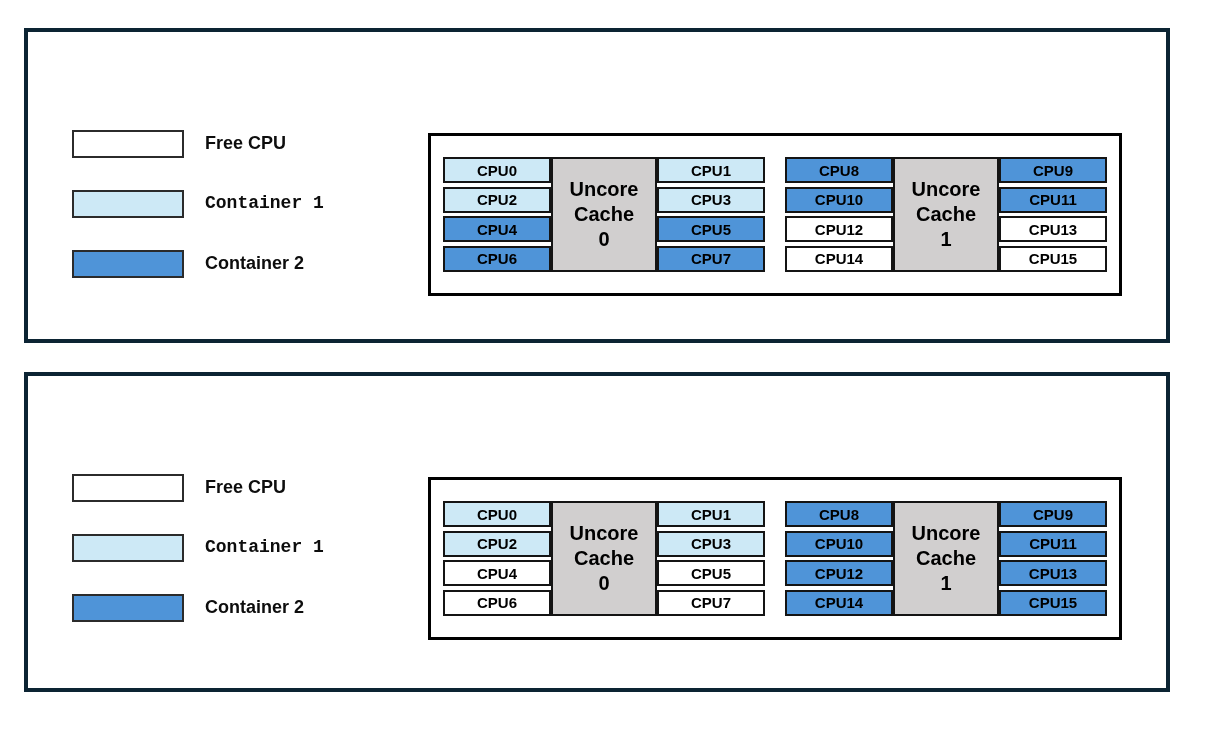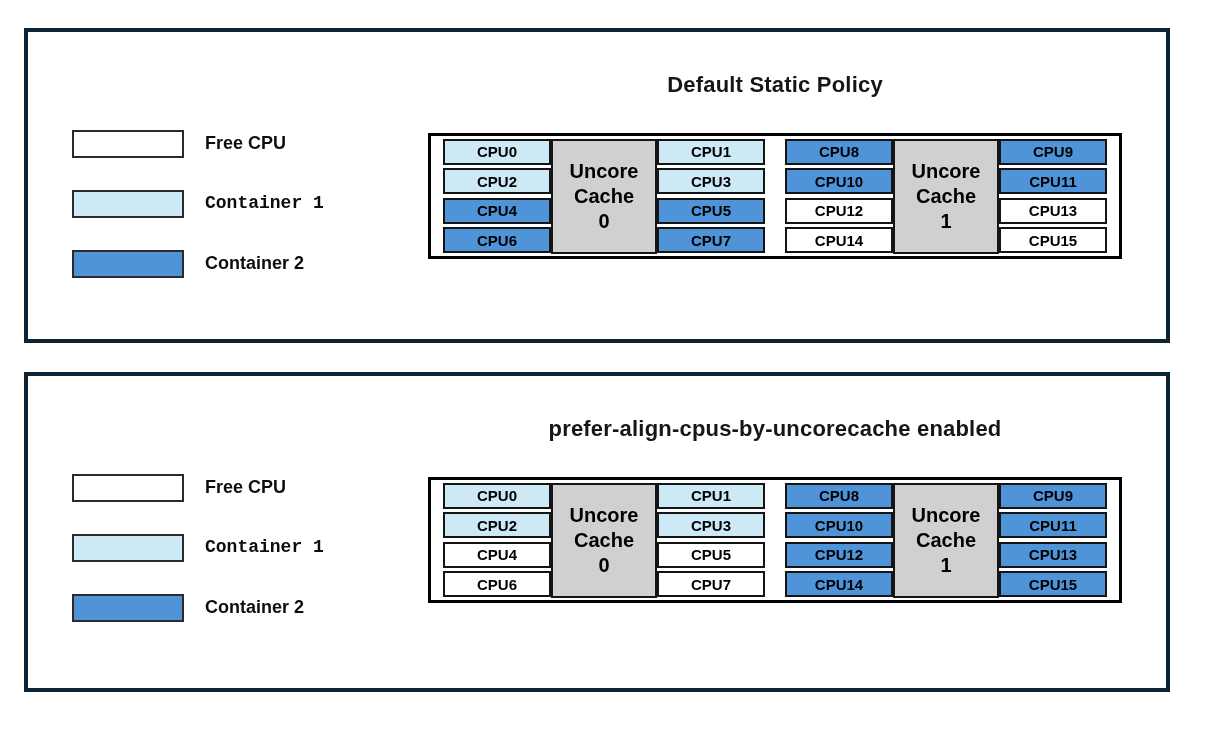--- a/index.html
+++ b/index.html
@@ -25,21 +25,21 @@
   .legend-row.r2{top:120px;}
   .legend-swatch{
     position:absolute;left:0;top:0;width:112px;height:28px;
     border:2px solid #2b2b2b;box-sizing:border-box;background:#fff;
   }
   .legend-label{
     position:absolute;left:133px;top:3px;
     font-size:18px;font-weight:bold;color:#0d0d0d;white-space:nowrap;
   }
   .diagram{
-    position:absolute;left:400px;top:101px;width:694px;height:126px;
+    position:absolute;left:400px;top:101px;width:694px;height:163px;
     border:3px solid #000;box-sizing:border-box;background:#fff;
     display:flex;align-items:center;justify-content:space-between;
     padding:4px 12px;
   }
   .cache-group{
     width:322px;height:115px;display:flex;flex-direction:row;align-items:stretch;
   }
   .cpu-col{
     width:108px;display:flex;flex-direction:column;justify-content:space-between;
   }
@@ -52,21 +52,20 @@
     width:106px;border:2px solid #141414;box-sizing:border-box;
     display:flex;align-items:center;justify-content:center;text-align:center;
     font-size:20px;font-weight:bold;color:#000;line-height:1.25;
     white-space:pre-line;
   }
 </style>
 </head>
 <body>
 
 <div class="panel" id="panel-0" style="border-color: rgb(12, 36, 51);">
-  <div class="panel-title">Default Static Policy</div>
 
   <div class="legend">
     <div class="legend-row r0">
       <div class="legend-swatch" style="background-color: rgb(255, 255, 255);"></div>
       <div class="legend-label">Free CPU</div>
     </div>
     <div class="legend-row r1">
       <div class="legend-swatch" style="background-color: rgb(205, 233, 246);"></div>
       <div class="legend-label">Container 1</div>
     </div>
@@ -108,21 +107,20 @@
         <div class="cpu-cell" style="background-color: rgb(79, 148, 216);">CPU9</div>
         <div class="cpu-cell" style="background-color: rgb(79, 148, 216);">CPU11</div>
         <div class="cpu-cell" style="background-color: rgb(255, 255, 255);">CPU13</div>
         <div class="cpu-cell" style="background-color: rgb(255, 255, 255);">CPU15</div>
       </div>
     </div>
   </div>
 </div>
 
 <div class="panel" id="panel-1" style="border-color: rgb(12, 36, 51);">
-  <div class="panel-title">prefer-align-cpus-by-uncorecache enabled</div>
 
   <div class="legend">
     <div class="legend-row r0">
       <div class="legend-swatch" style="background-color: rgb(255, 255, 255);"></div>
       <div class="legend-label">Free CPU</div>
     </div>
     <div class="legend-row r1">
       <div class="legend-swatch" style="background-color: rgb(205, 233, 246);"></div>
       <div class="legend-label">Container 1</div>
     </div>

